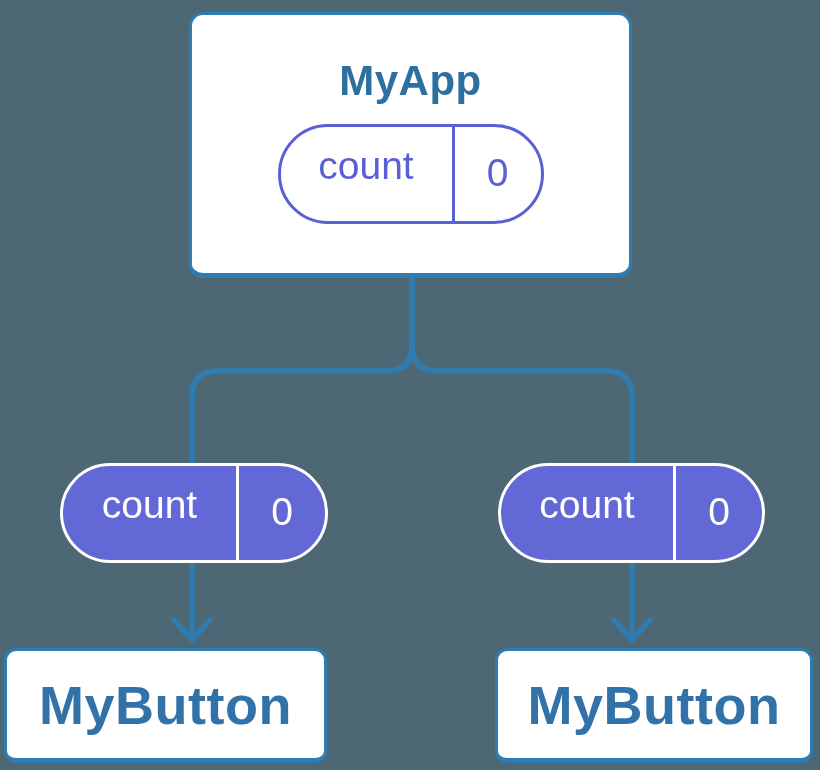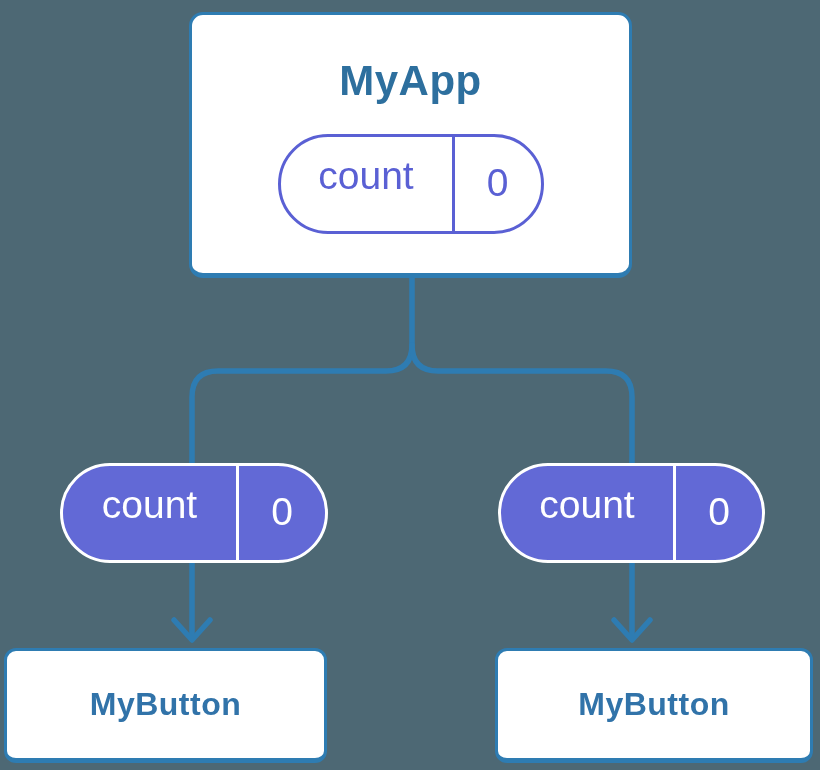--- a/index.html
+++ b/index.html
@@ -19,21 +19,20 @@
     left: 0; top: 0;
     width: 820px; height: 770px;
   }
   .card {
     position: absolute;
     background: #ffffff;
     border: 3px solid #2e7cb2;
     border-bottom-width: 5px;
     border-radius: 14px;
     box-sizing: border-box;
-    gap: 10px;
   }
   .root-card {
     left: 189px; top: 12px;
     width: 443px; height: 266px;
     display: flex;
     flex-direction: column;
     align-items: center;
     padding-top: 42px;
   }
   .root-title {
@@ -45,21 +44,21 @@
   }
   .child-card {
     display: flex;
     align-items: center;
     justify-content: center;
     border-radius: 12px;
   }
   .child-card.left  { left: 4px;   top: 648px; width: 323px; height: 115px; }
   .child-card.right { left: 495px; top: 648px; width: 318px; height: 115px; }
   .child-title {
-    font-size: 32px;
+    font-size: 54px;
     font-weight: 600;
     color: #3173a9;
     letter-spacing: 0.5px;
   }
   .pill {
     display: flex;
     align-items: stretch;
     box-sizing: border-box;
     border-radius: 52px;
     overflow: hidden;

